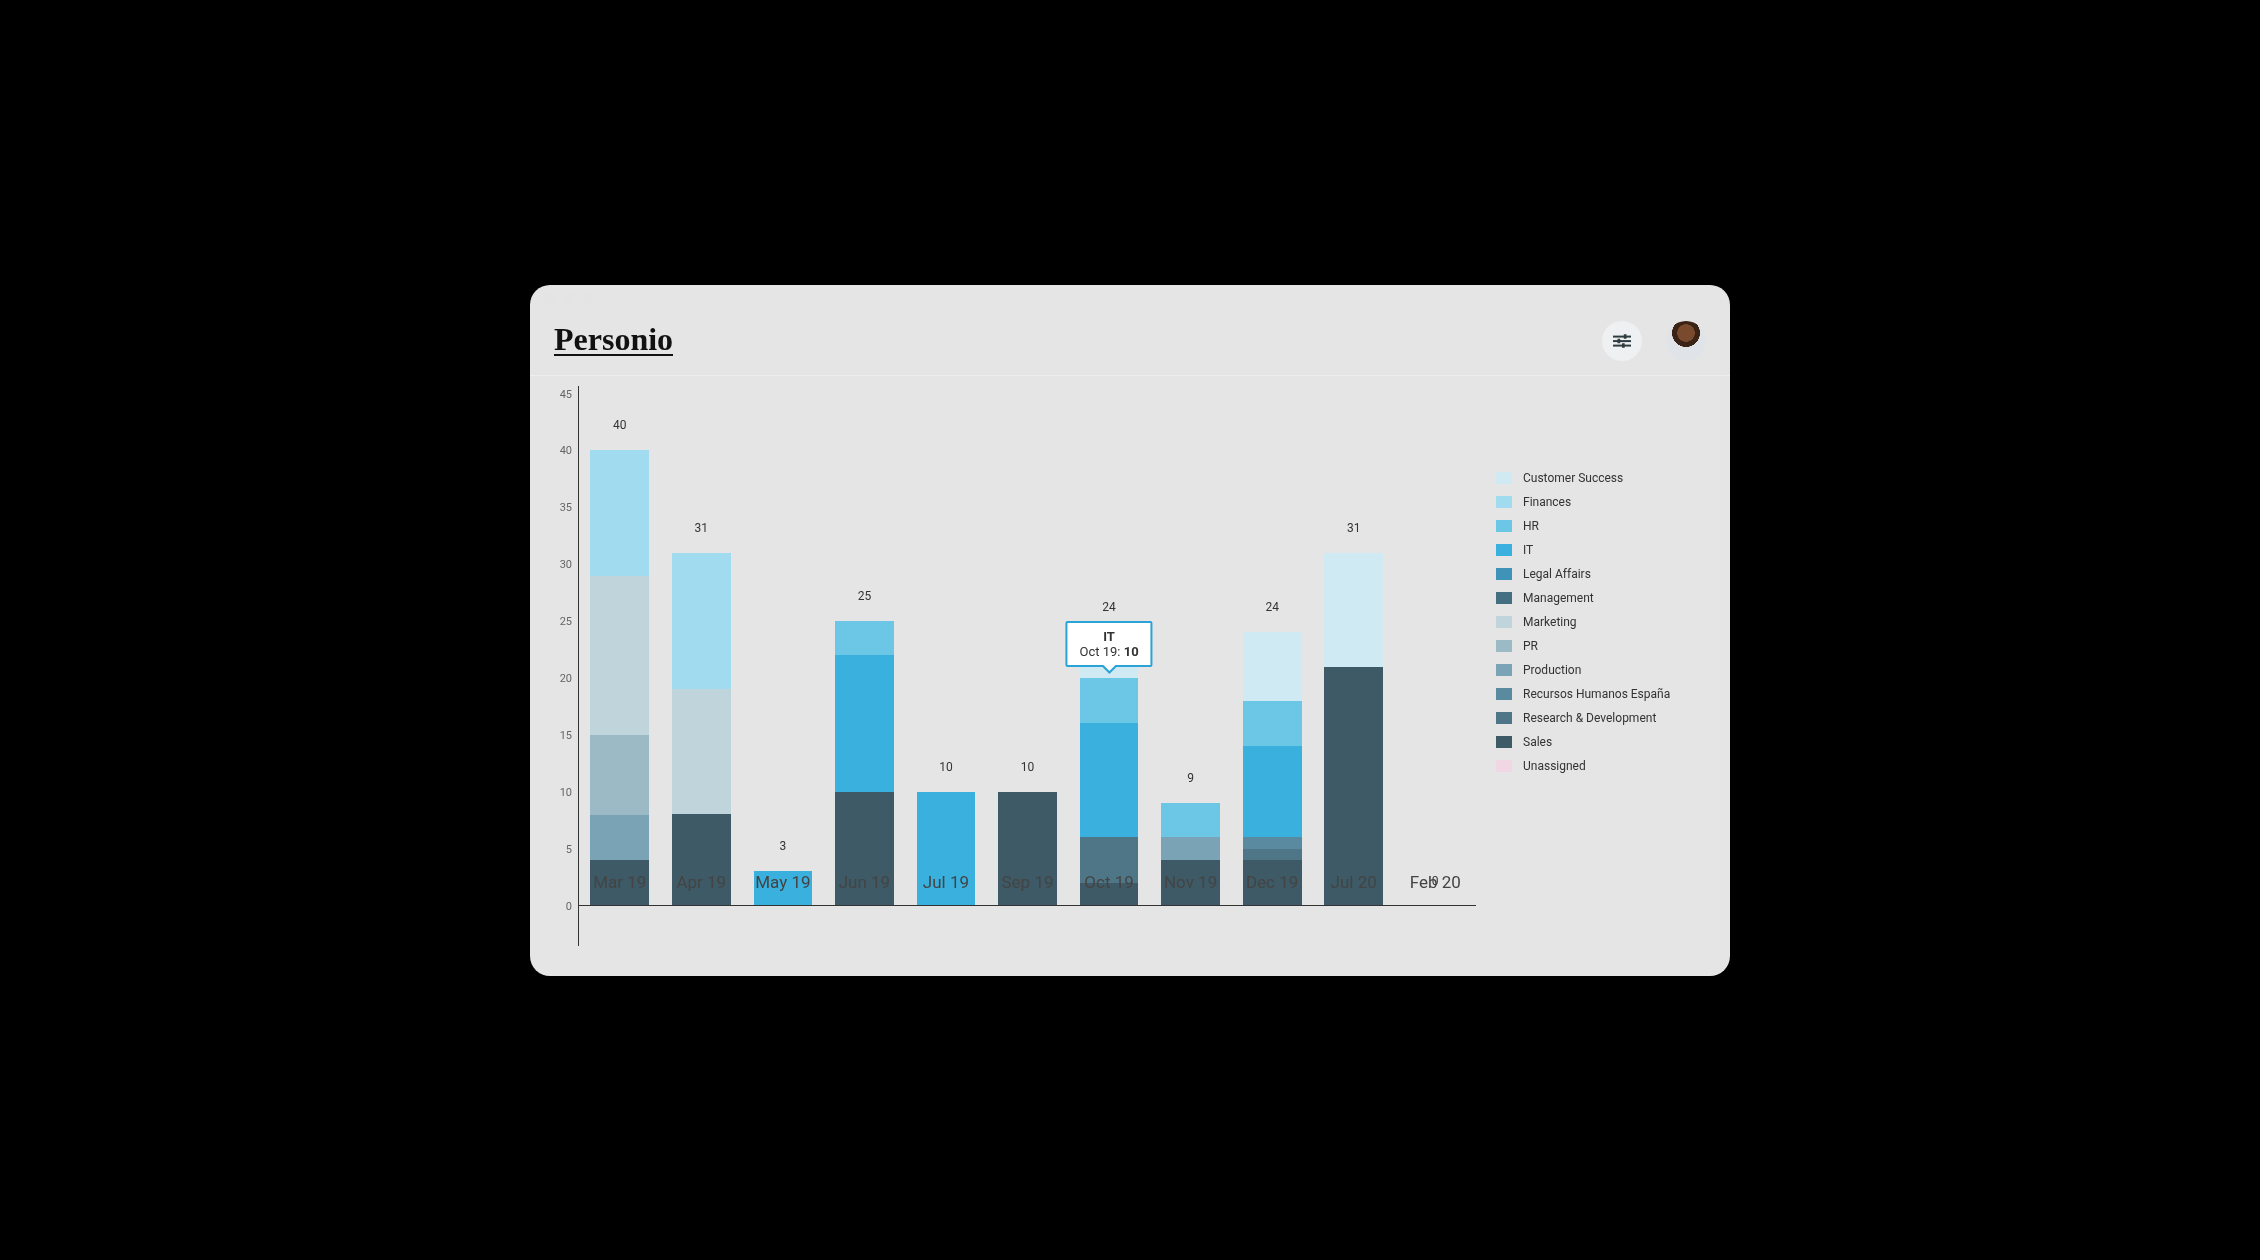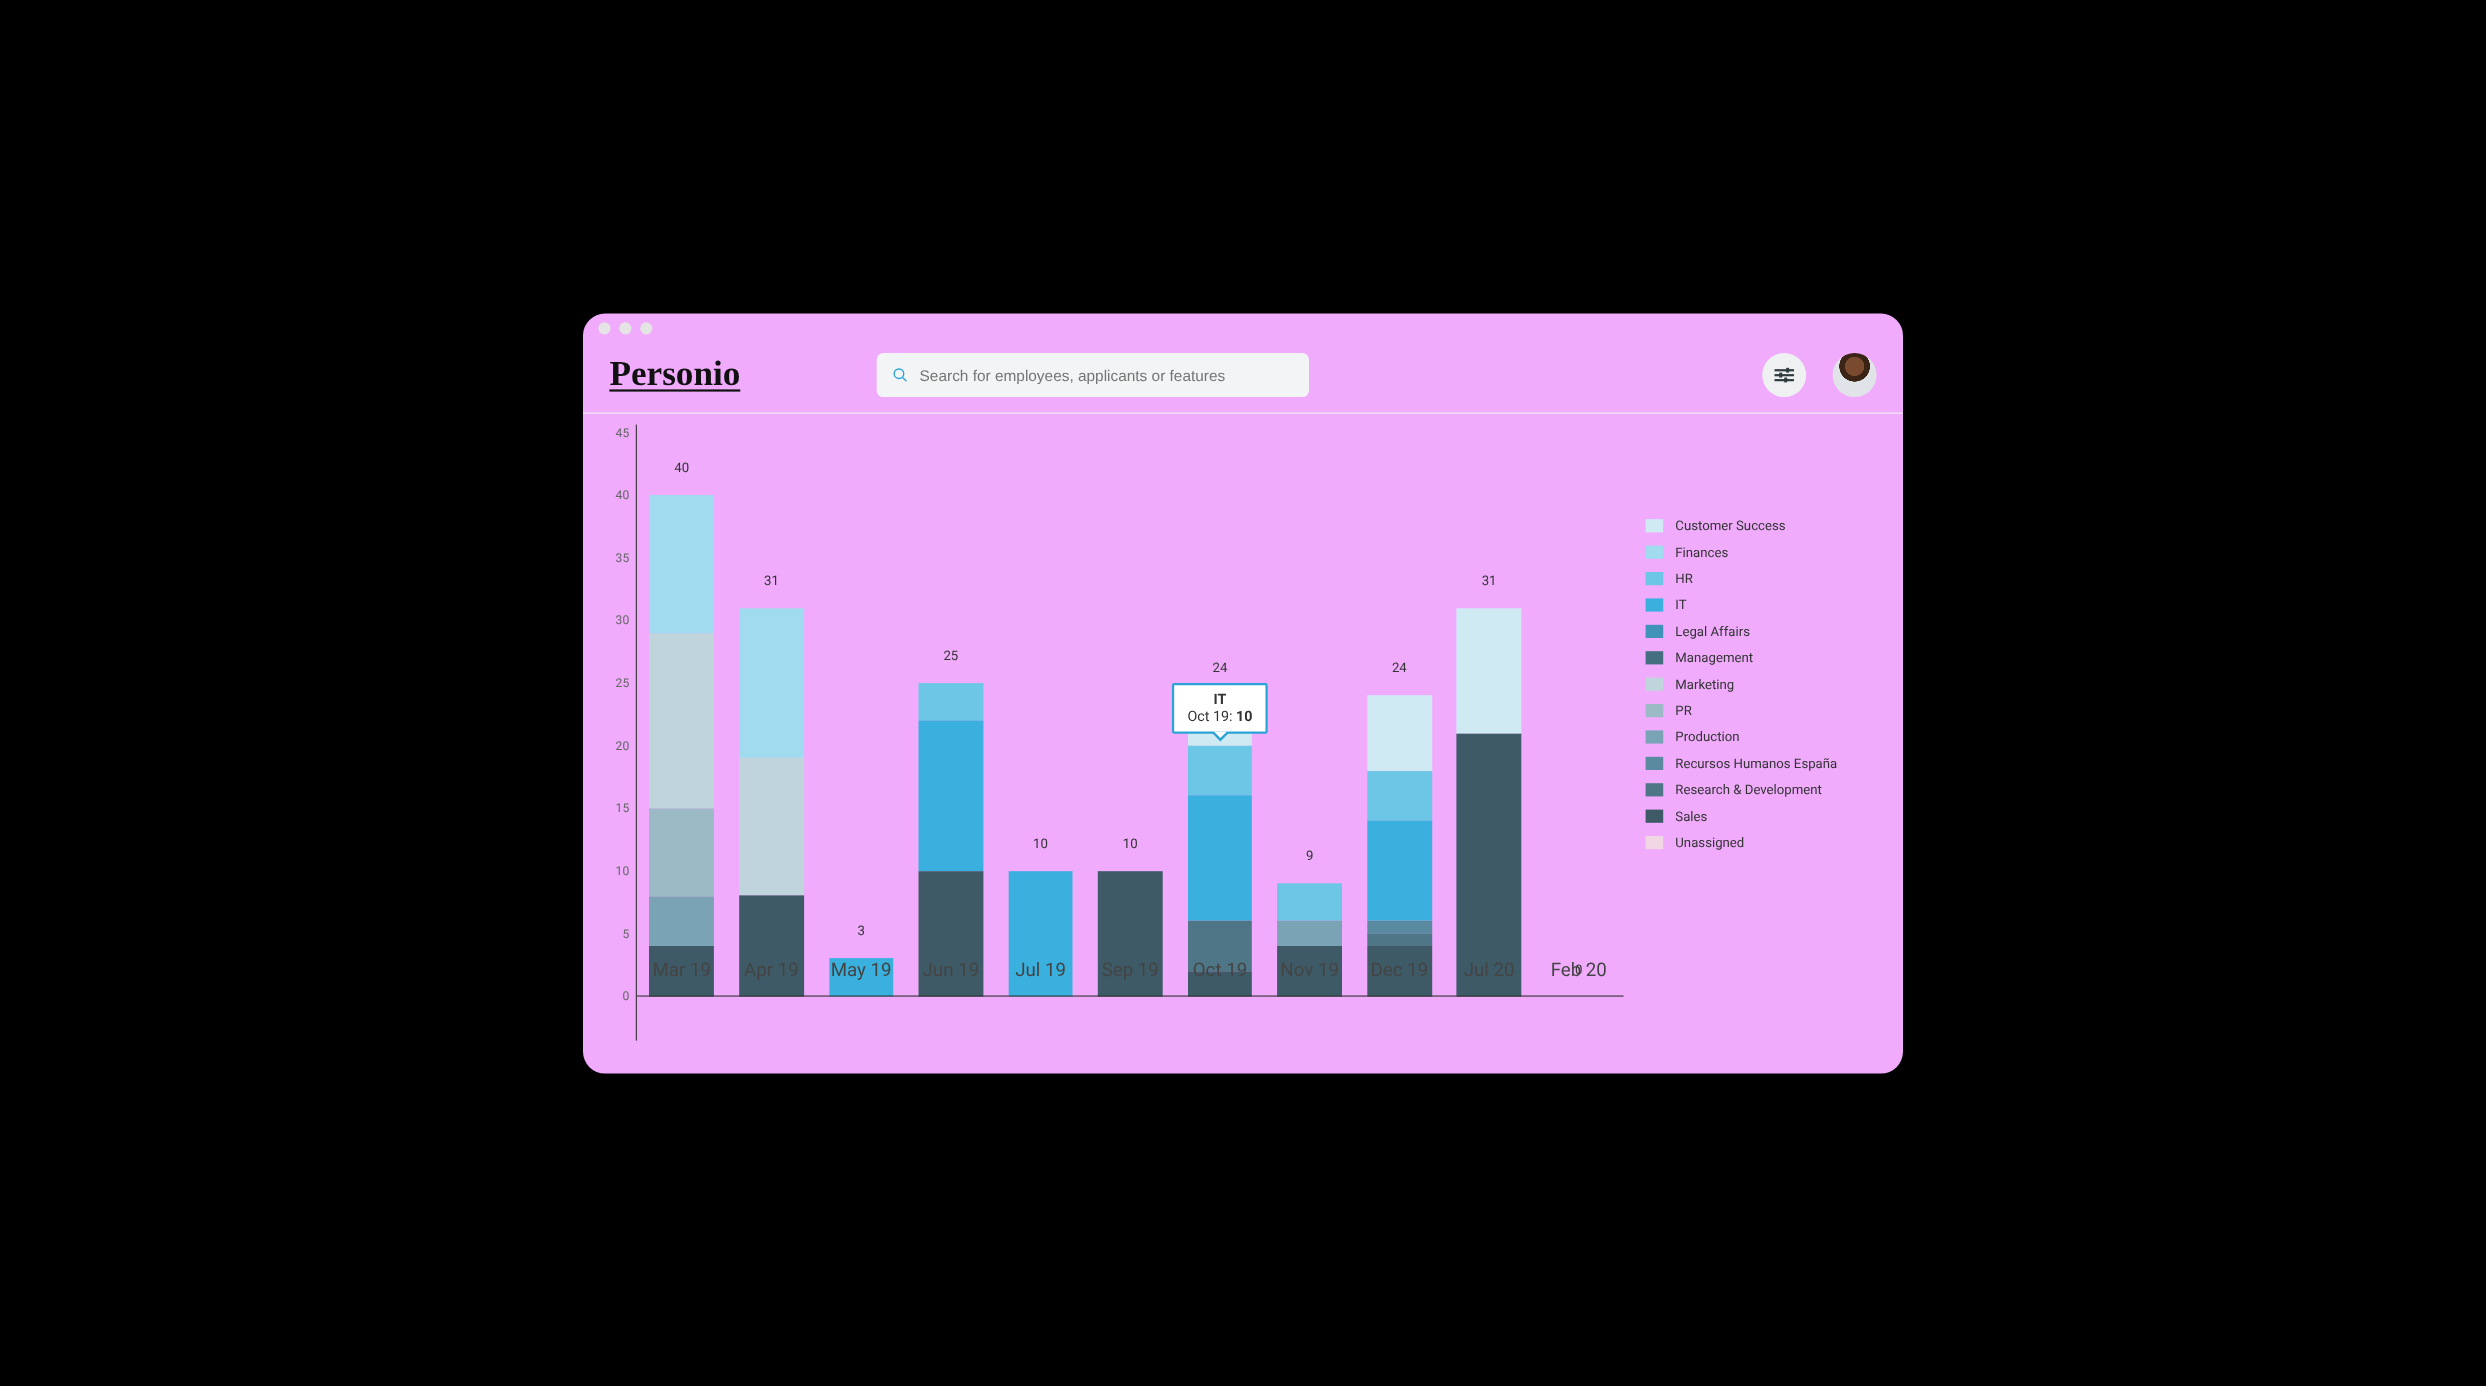--- a/index.html
+++ b/index.html
@@ -8,21 +8,21 @@
     background: #000;
     font-family: -apple-system, BlinkMacSystemFont, "Segoe UI", Roboto, Helvetica, Arial, sans-serif;
     display: flex;
     align-items: center;
     justify-content: center;
     min-height: 840px;
     padding: 40px 0;
   }
   .window {
     width: 1200px;
-    background: #f0abfc;
+    background: #e5e5e5;
     border-radius: 20px;
     box-shadow: 0 20px 60px rgba(0,0,0,0.5);
     overflow: hidden;
   }
   .titlebar {
     height: 28px;
     display: flex;
     align-items: center;
     padding: 0 14px;
     gap: 8px;
@@ -197,27 +197,20 @@
 
 <div class="window">
   <div class="titlebar">
     <div class="dot"></div>
     <div class="dot"></div>
     <div class="dot"></div>
   </div>
 
   <div class="header">
     <div class="logo">Personio</div>
-    <div class="search">
-      <svg viewBox="0 0 24 24">
-          <circle cx="10" cy="10" r="7"></circle>
-          <line x1="15" y1="15" x2="21" y2="21"></line>
-        </svg>
-      <input type="text" placeholder="Search for employees, applicants or features" style="">
-    </div>
     <div class="spacer"></div>
     <div class="settings-btn">
       <svg viewBox="0 0 20 14">
         <rect x="0" y="1" width="20" height="2.2"></rect>
           <rect x="12" y="-0.5" width="3" height="5"></rect>
         <rect x="0" y="6" width="20" height="2.2"></rect>
           <rect x="5" y="4.5" width="3" height="5"></rect>
         <rect x="0" y="11" width="20" height="2.2"></rect>
           <rect x="10" y="9.5" width="3" height="5"></rect>
       </svg>

